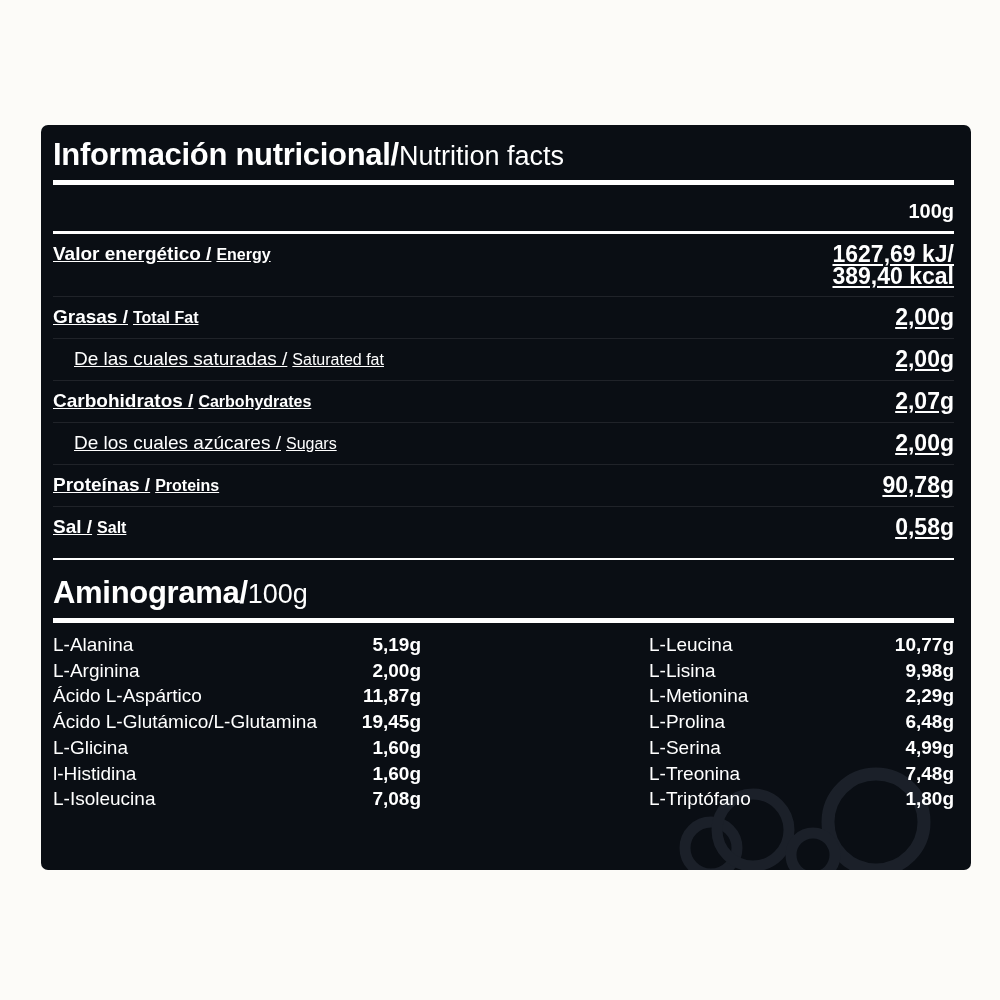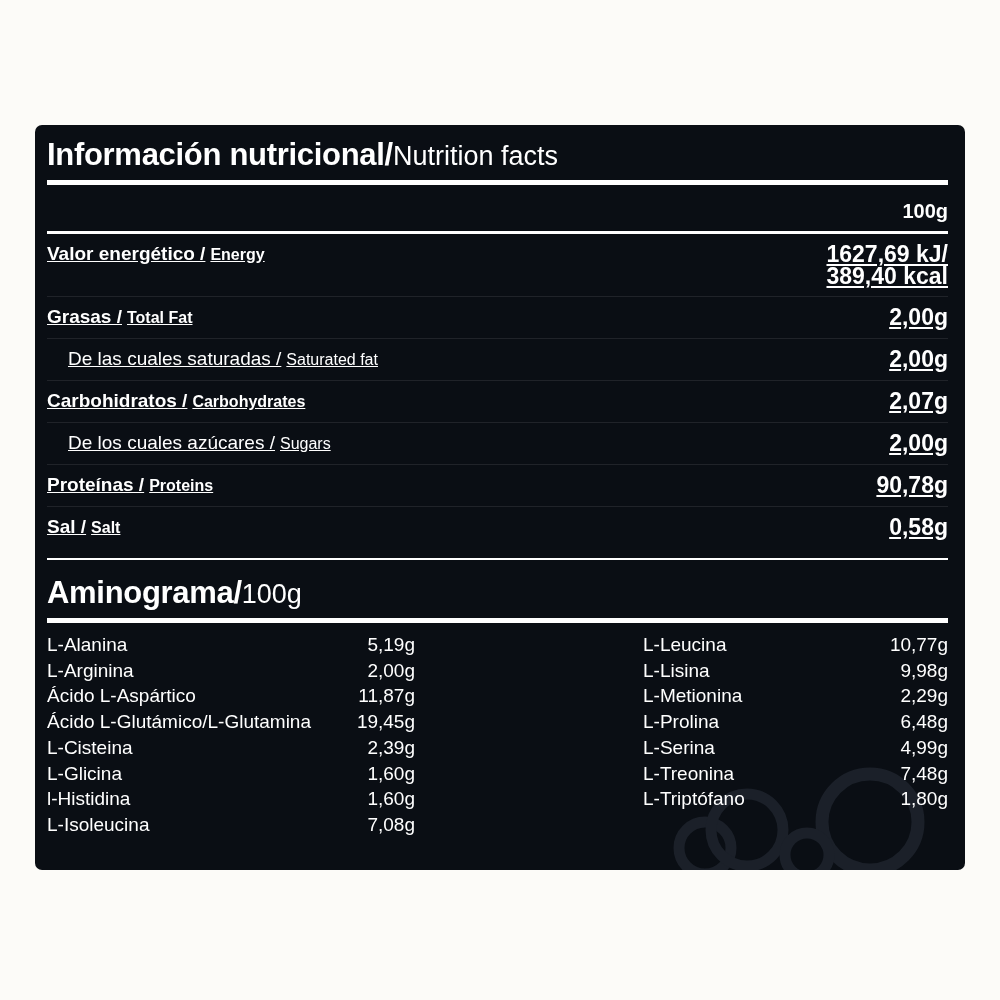--- a/index.html
+++ b/index.html
@@ -8,21 +8,21 @@
   .page {
     position: relative;
     width: 1000px;
     height: 1000px;
     background: #fcfbf8;
     overflow: hidden;
   }
 
   .label-panel {
     position: absolute;
-    left: 35px;
+    left: 41px;
     top: 125px;
     width: 930px;
     height: 745px;
     box-sizing: border-box;
     background: #0a0e14;
     border-radius: 7px;
     padding: 10px 17px 0 12px;
     color: #ffffff;
     overflow: hidden;
   }
@@ -83,21 +83,21 @@
   .amino-wrap { display: flex; margin-top: 9px; }
   .amino-col-left { width: 368px; }
   .amino-col-right { width: 305px; margin-left: auto; }
   .arow {
     display: flex;
     justify-content: space-between;
     font-size: 19px;
     line-height: 25.7px;
     white-space: nowrap;
   }
-  .arow .val { font-weight: 400; }
+  .arow .val { font-weight: 700; }
 </style>
 </head>
 <body>
 
 <div class="page">
   <section class="label-panel">
 
     <svg class="wm wm-right" viewBox="0 0 330 150" aria-hidden="true">
       <g fill="none" stroke="#1b2029" stroke-linecap="round">
         <circle cx="70" cy="88" r="26" stroke-width="11"></circle>
@@ -198,24 +198,20 @@
             </div>
           <div class="arow">
               <span>Ácido L-Aspártico</span>
               <span class="val">11,87g</span>
             </div>
           <div class="arow">
               <span>Ácido L-Glutámico/L-Glutamina</span>
               <span class="val">19,45g</span>
             </div>
           <div class="arow">
-              <span>L-Cisteina</span>
-              <span class="val">2,39g</span>
-            </div>
-          <div class="arow">
               <span>L-Glicina</span>
               <span class="val">1,60g</span>
             </div>
           <div class="arow">
               <span>l-Histidina</span>
               <span class="val">1,60g</span>
             </div>
           <div class="arow">
               <span>L-Isoleucina</span>
               <span class="val">7,08g</span>

